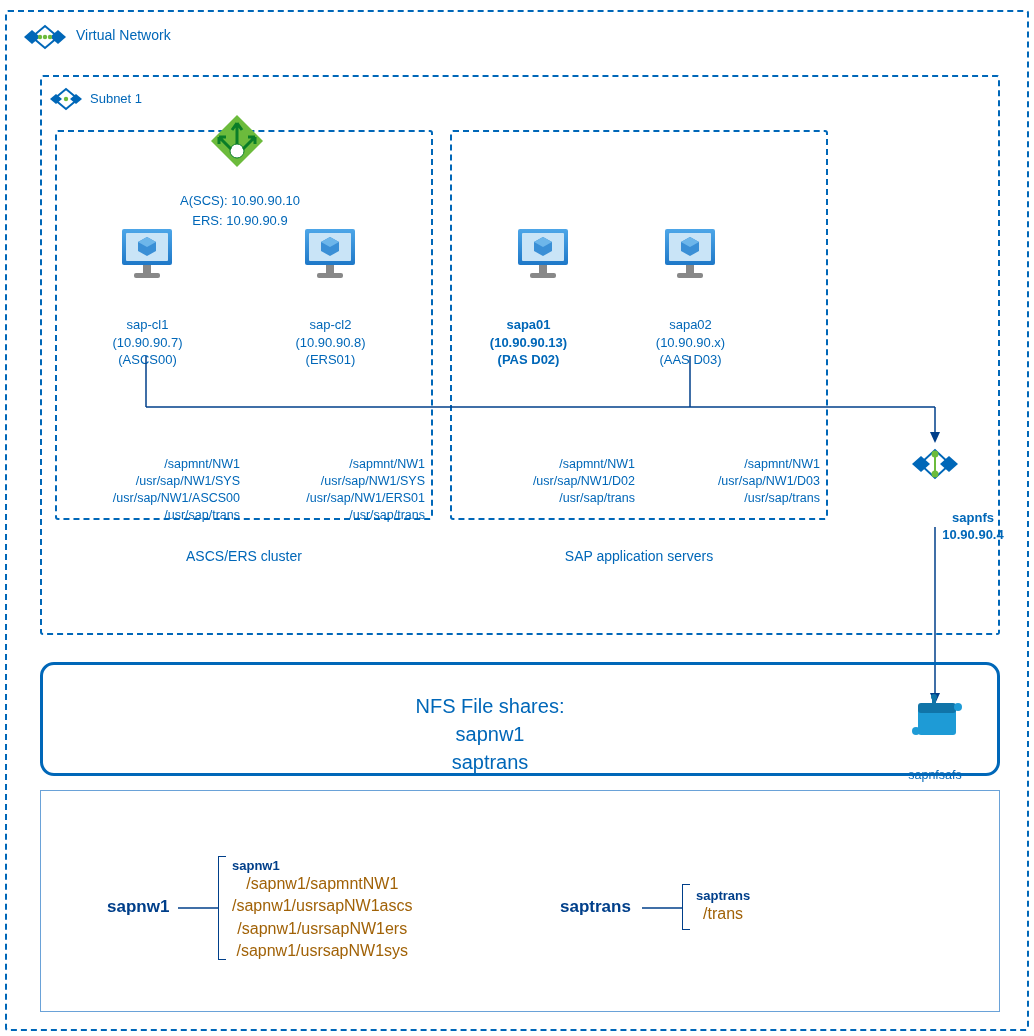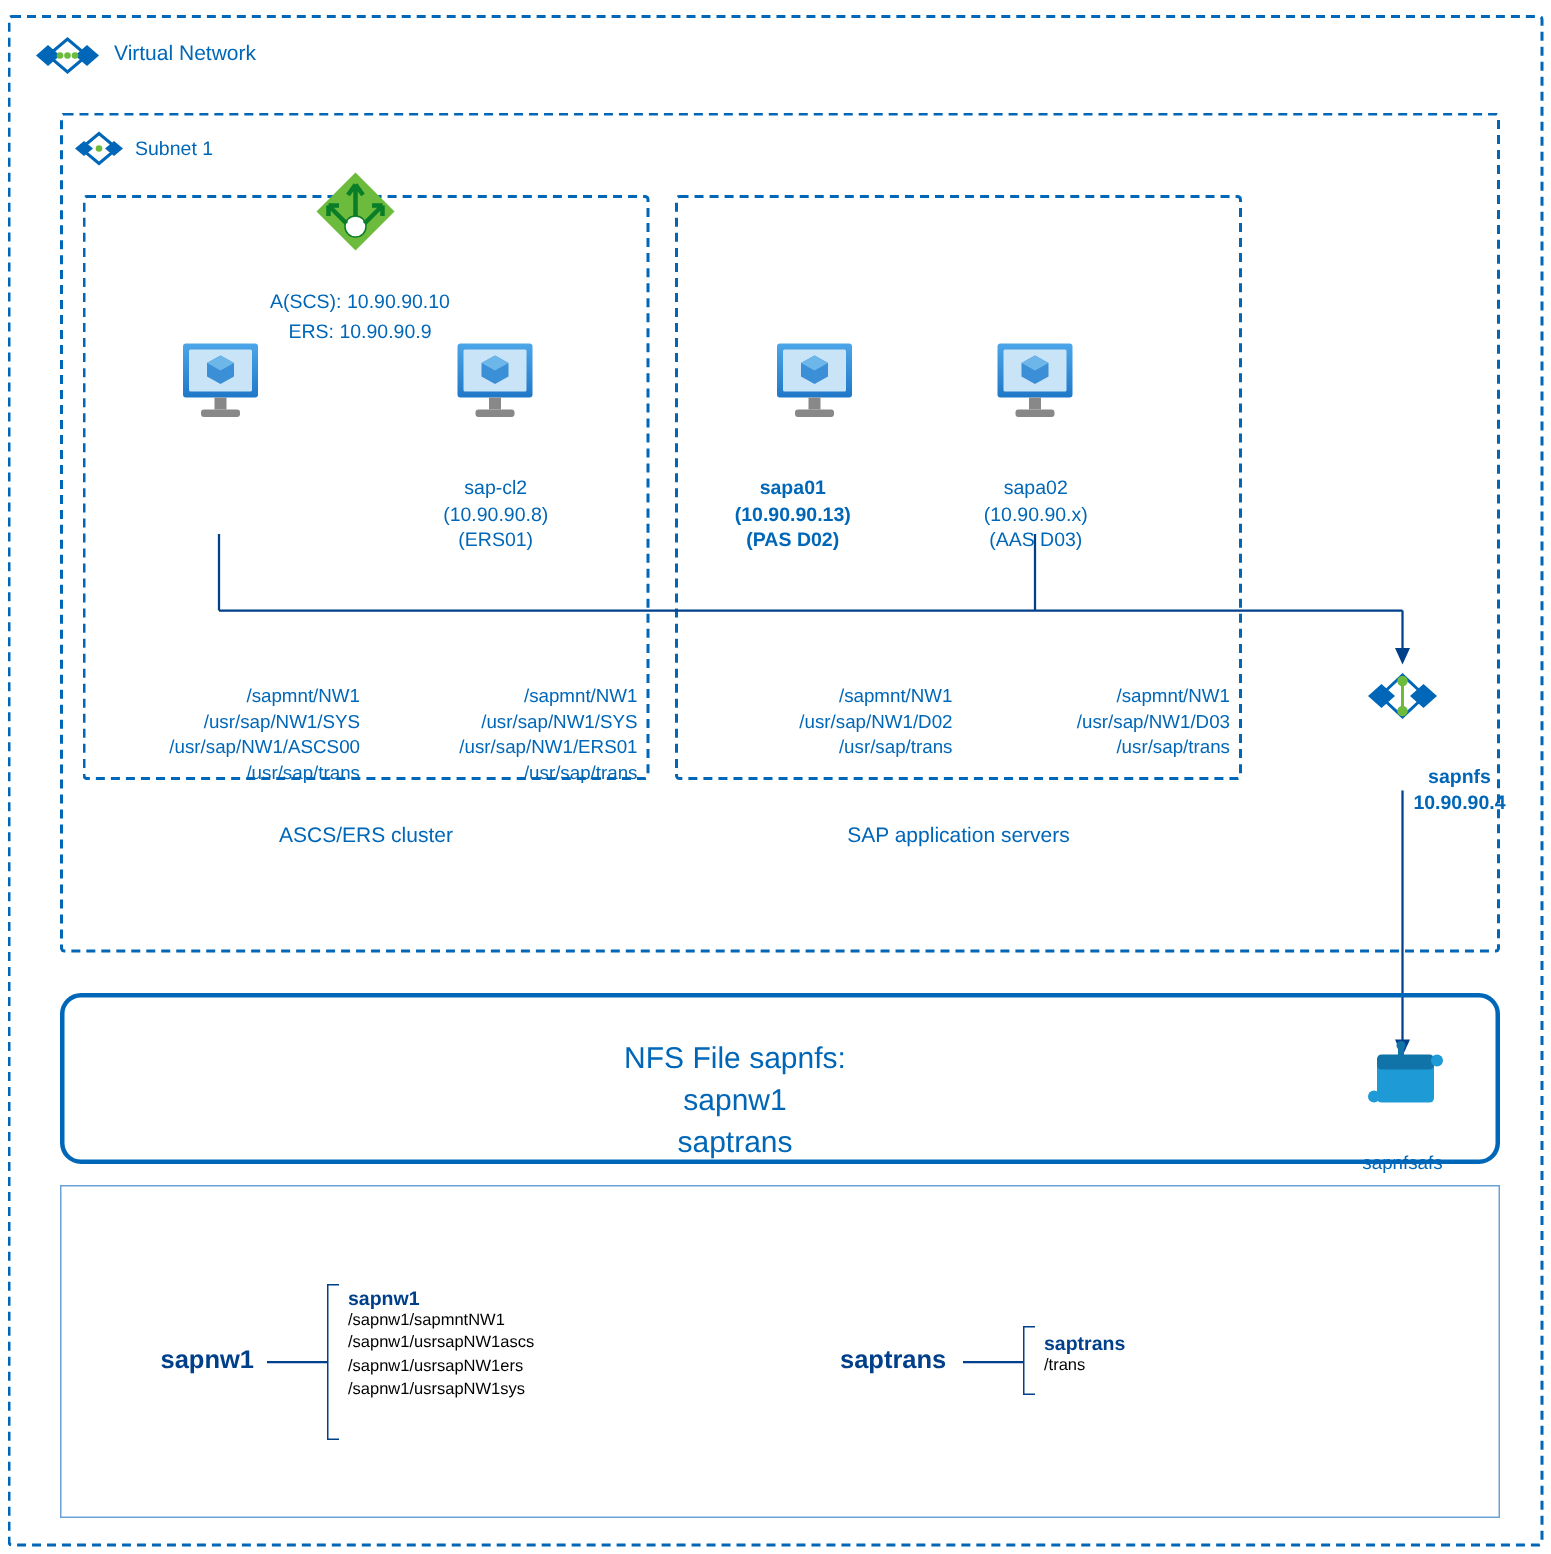--- a/index.html
+++ b/index.html
@@ -9,21 +9,21 @@
   .solid-box { position: absolute; border: 2px solid #0067b8; }
   .label { position: absolute; color: #0067b8; }
   .center { text-align: center; margin-top: 20px; }
   .vm-label { line-height: 1.35; }
   .vm-paths { line-height: 1.35; font-size: 12.5px; text-align: right; }
   .cluster-label { font-size: 14px; }
   .nfs-title { font-size: 20px; color: #0067b8; }
   .shares-title { font-size: 19px; color: #0067b8; }
   .share-name { font-size: 17px; font-weight: 700; color: #003f8a; }
   .share-detail-title { font-size: 13px; font-weight: 700; color: #003f8a; }
-  .share-detail { font-size: 11px; color: #000000; line-height: 1.4; }
+  .share-detail { font-size: 16px; color: #a16207; line-height: 1.4; text-align: center; }
   .bracket { position: absolute; border: 1.5px solid #003f8a; border-right: none; width: 8px; }
   svg.icon { position: absolute; overflow: visible; }
 </style>
 </head>
 <body>
 
 <div class="canvas">
 
   <div class="dashed-box" style="left:5px; top:10px; width:1024px; height:1021px;"></div>
 
@@ -72,20 +72,25 @@
     </defs>
     <rect x="5" y="4" width="50" height="36" rx="2" fill="url(#g1)"></rect>
     <rect x="9" y="8" width="42" height="28" rx="1" fill="#c9e4f7"></rect>
     <rect x="26" y="40" width="8" height="8" fill="#888"></rect>
     <rect x="17" y="48" width="26" height="5" rx="2" fill="#888"></rect>
     <g transform="translate(21,12)">
       <polygon points="9,0 18,5 18,14 9,19 0,14 0,5" fill="#3a8fd6"></polygon>
       <polygon points="9,0 18,5 9,10 0,5" fill="#6db6ea"></polygon>
     </g>
   </svg>
+  <div class="label center vm-label" style="left:95px; top:296px; width:105px;">
+    <div>sap-cl1</div>
+    <div>(10.90.90.7)</div>
+    <div>(ASCS00)</div>
+  </div>
 
   <svg class="icon" style="left:300px; top:225px;" width="60" height="58">
     <rect x="5" y="4" width="50" height="36" rx="2" fill="url(#g1)"></rect>
     <rect x="9" y="8" width="42" height="28" rx="1" fill="#c9e4f7"></rect>
     <rect x="26" y="40" width="8" height="8" fill="#888"></rect>
     <rect x="17" y="48" width="26" height="5" rx="2" fill="#888"></rect>
     <g transform="translate(21,12)">
         <polygon points="9,0 18,5 18,14 9,19 0,14 0,5" fill="#3a8fd6"></polygon>
         <polygon points="9,0 18,5 9,10 0,5" fill="#6db6ea"></polygon>
       </g>
@@ -175,21 +180,21 @@
     <circle cx="27" cy="14" r="3.5" fill="#6cbb3c"></circle>
     <circle cx="27" cy="34" r="3.5" fill="#6cbb3c"></circle>
     <line x1="27" y1="14" x2="27" y2="34" stroke="#6cbb3c" stroke-width="2"></line>
   </svg>
   <div class="label center" style="left:928px; top:490px; width:90px; line-height:1.3;font-weight:bold;">
     <div>sapnfs</div>
     <div>10.90.90.4</div>
   </div>
 
   <div class="solid-box" style="left:40px; top:662px; width:960px; height:114px; border-radius:14px; border-width:3px;"></div>
-  <div class="label center nfs-title" style="left:360px; top:675px; width:260px;">NFS File sapnfs:</div>
+  <div class="label center nfs-title" style="left:360px; top:675px; width:260px;">NFS File shares:</div>
   <div class="label center nfs-title" style="left:360px; top:703px; width:260px;">sapnw1</div>
   <div class="label center nfs-title" style="left:360px; top:731px; width:260px;">saptrans</div>
 
   <svg class="icon" style="left:908px; top:693px;" width="56" height="50">
     <rect x="10" y="14" width="38" height="28" rx="3" fill="#1e9bd6"></rect>
     <rect x="10" y="10" width="38" height="10" rx="3" fill="#1074a8"></rect>
     <circle cx="8" cy="38" r="4" fill="#1e9bd6"></circle>
     <circle cx="50" cy="14" r="4" fill="#1e9bd6"></circle>
     <rect x="24" y="4" width="4" height="8" fill="#1074a8"></rect>
     <circle cx="26" cy="4" r="3" fill="#1074a8"></circle>

